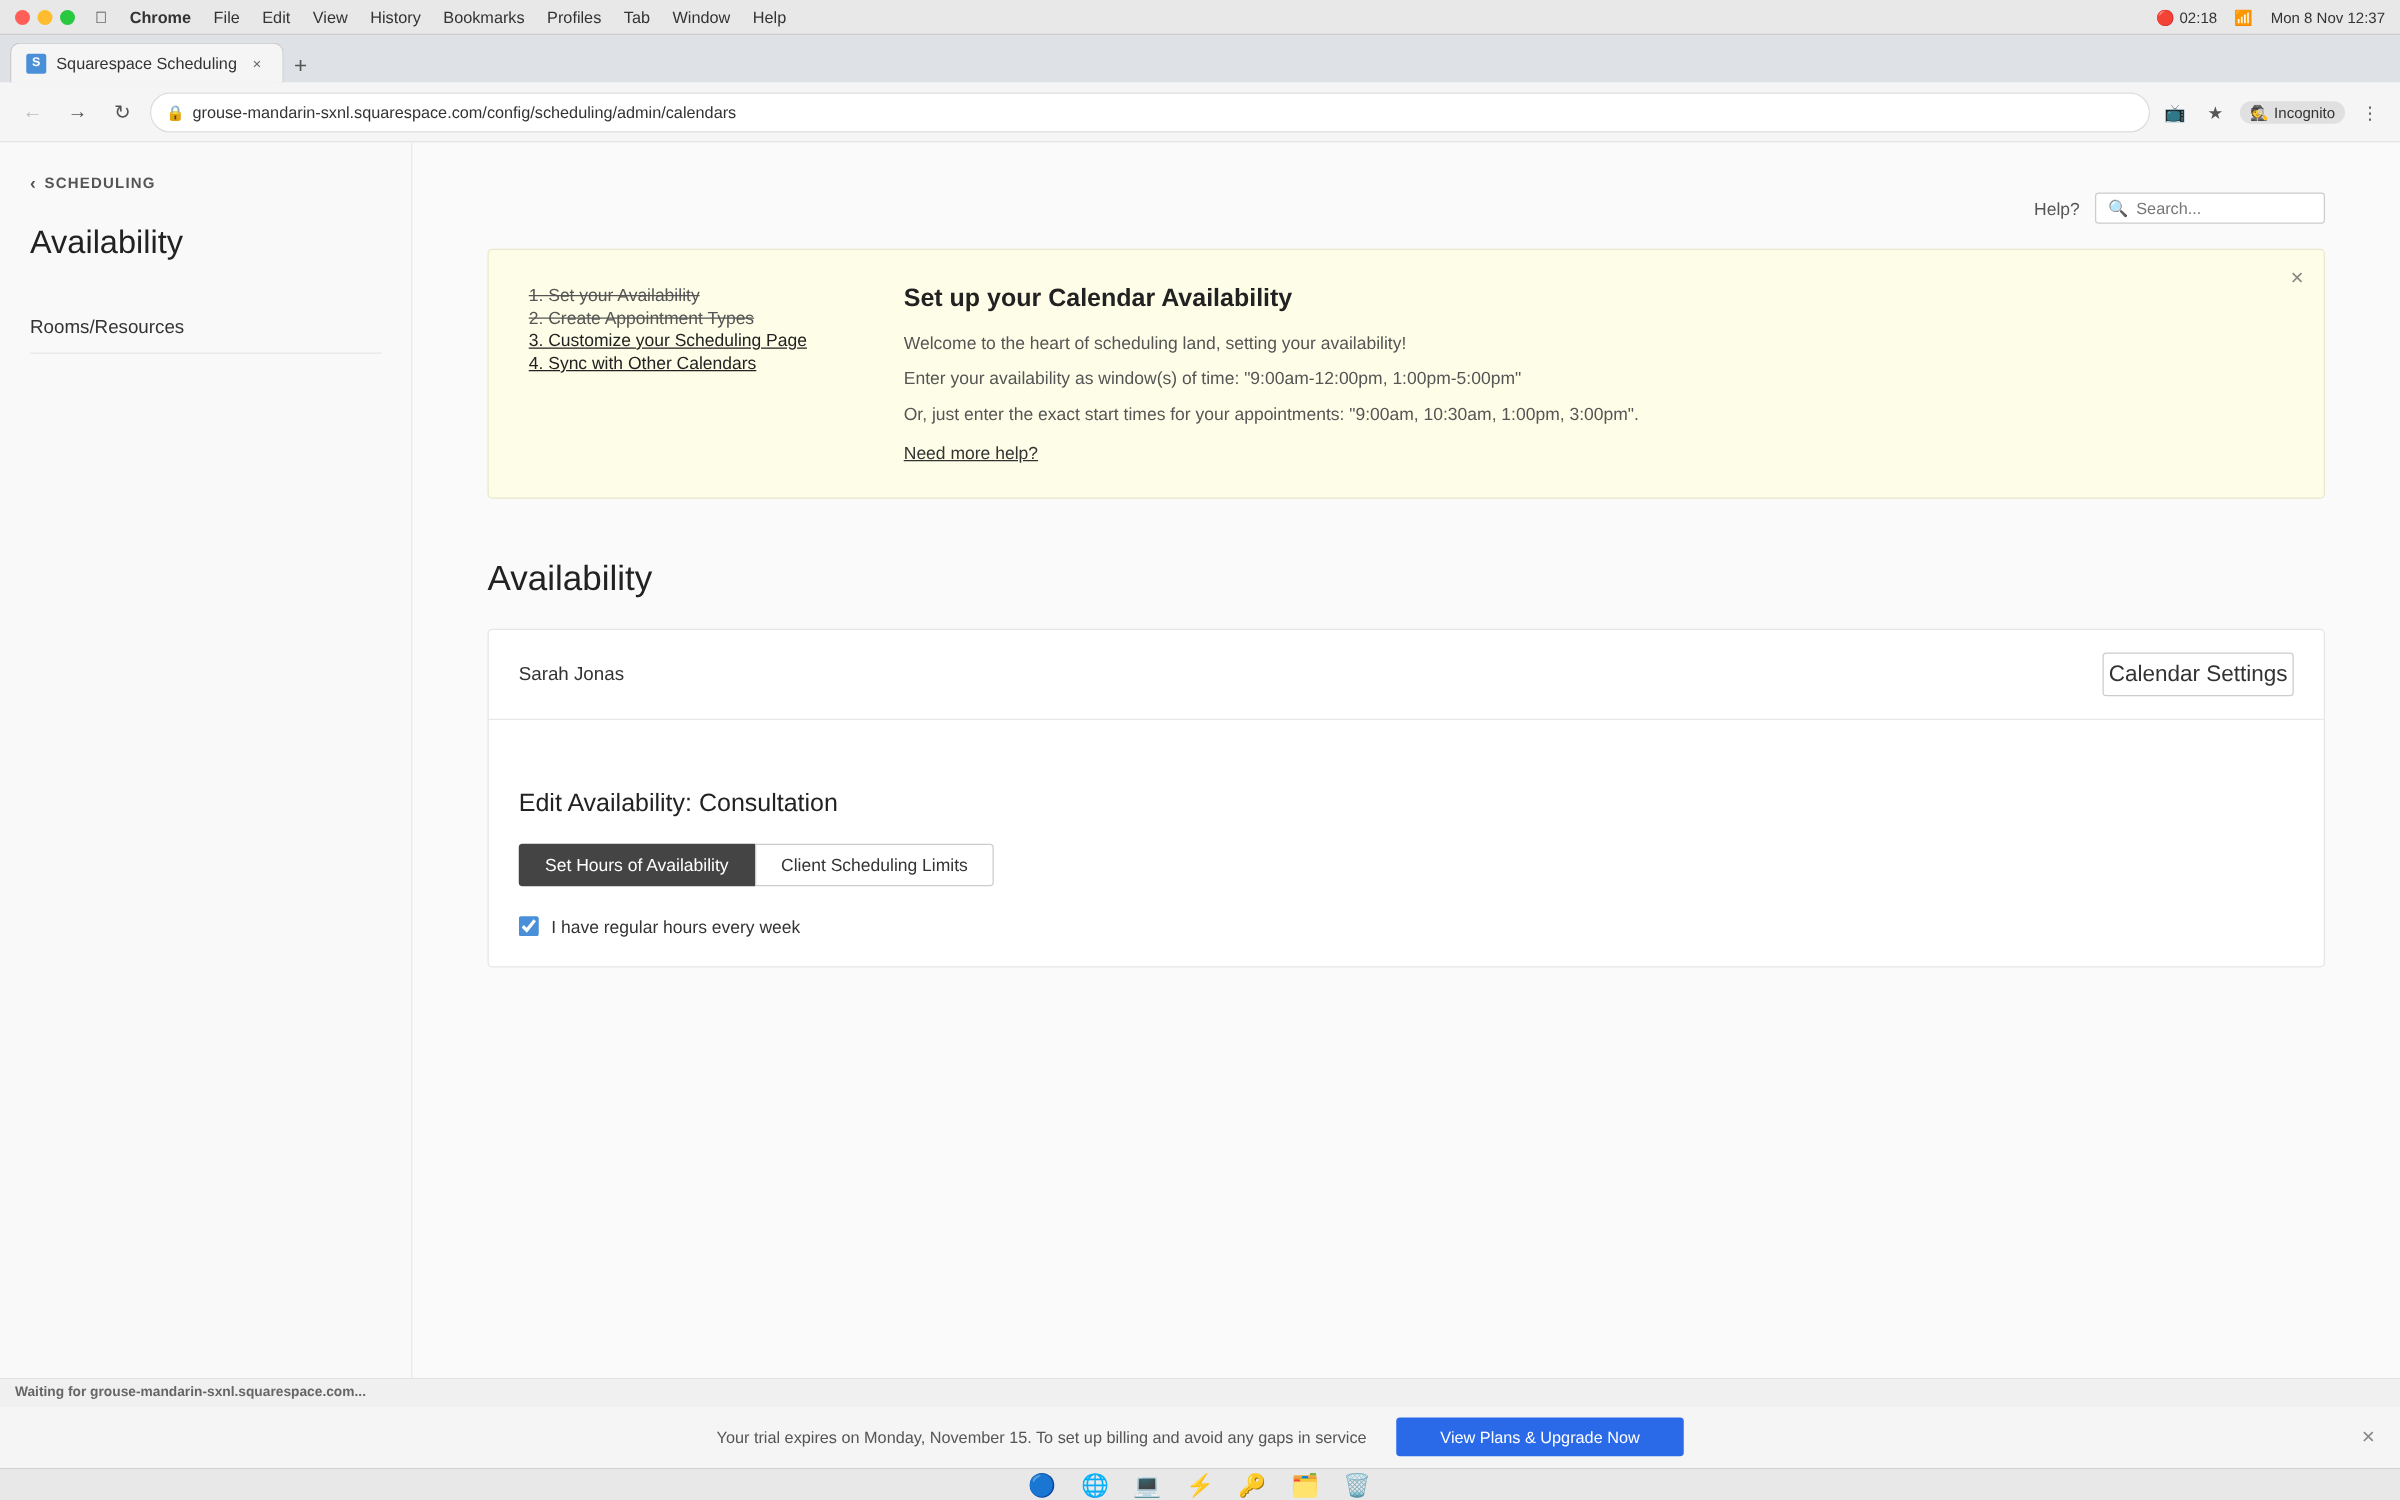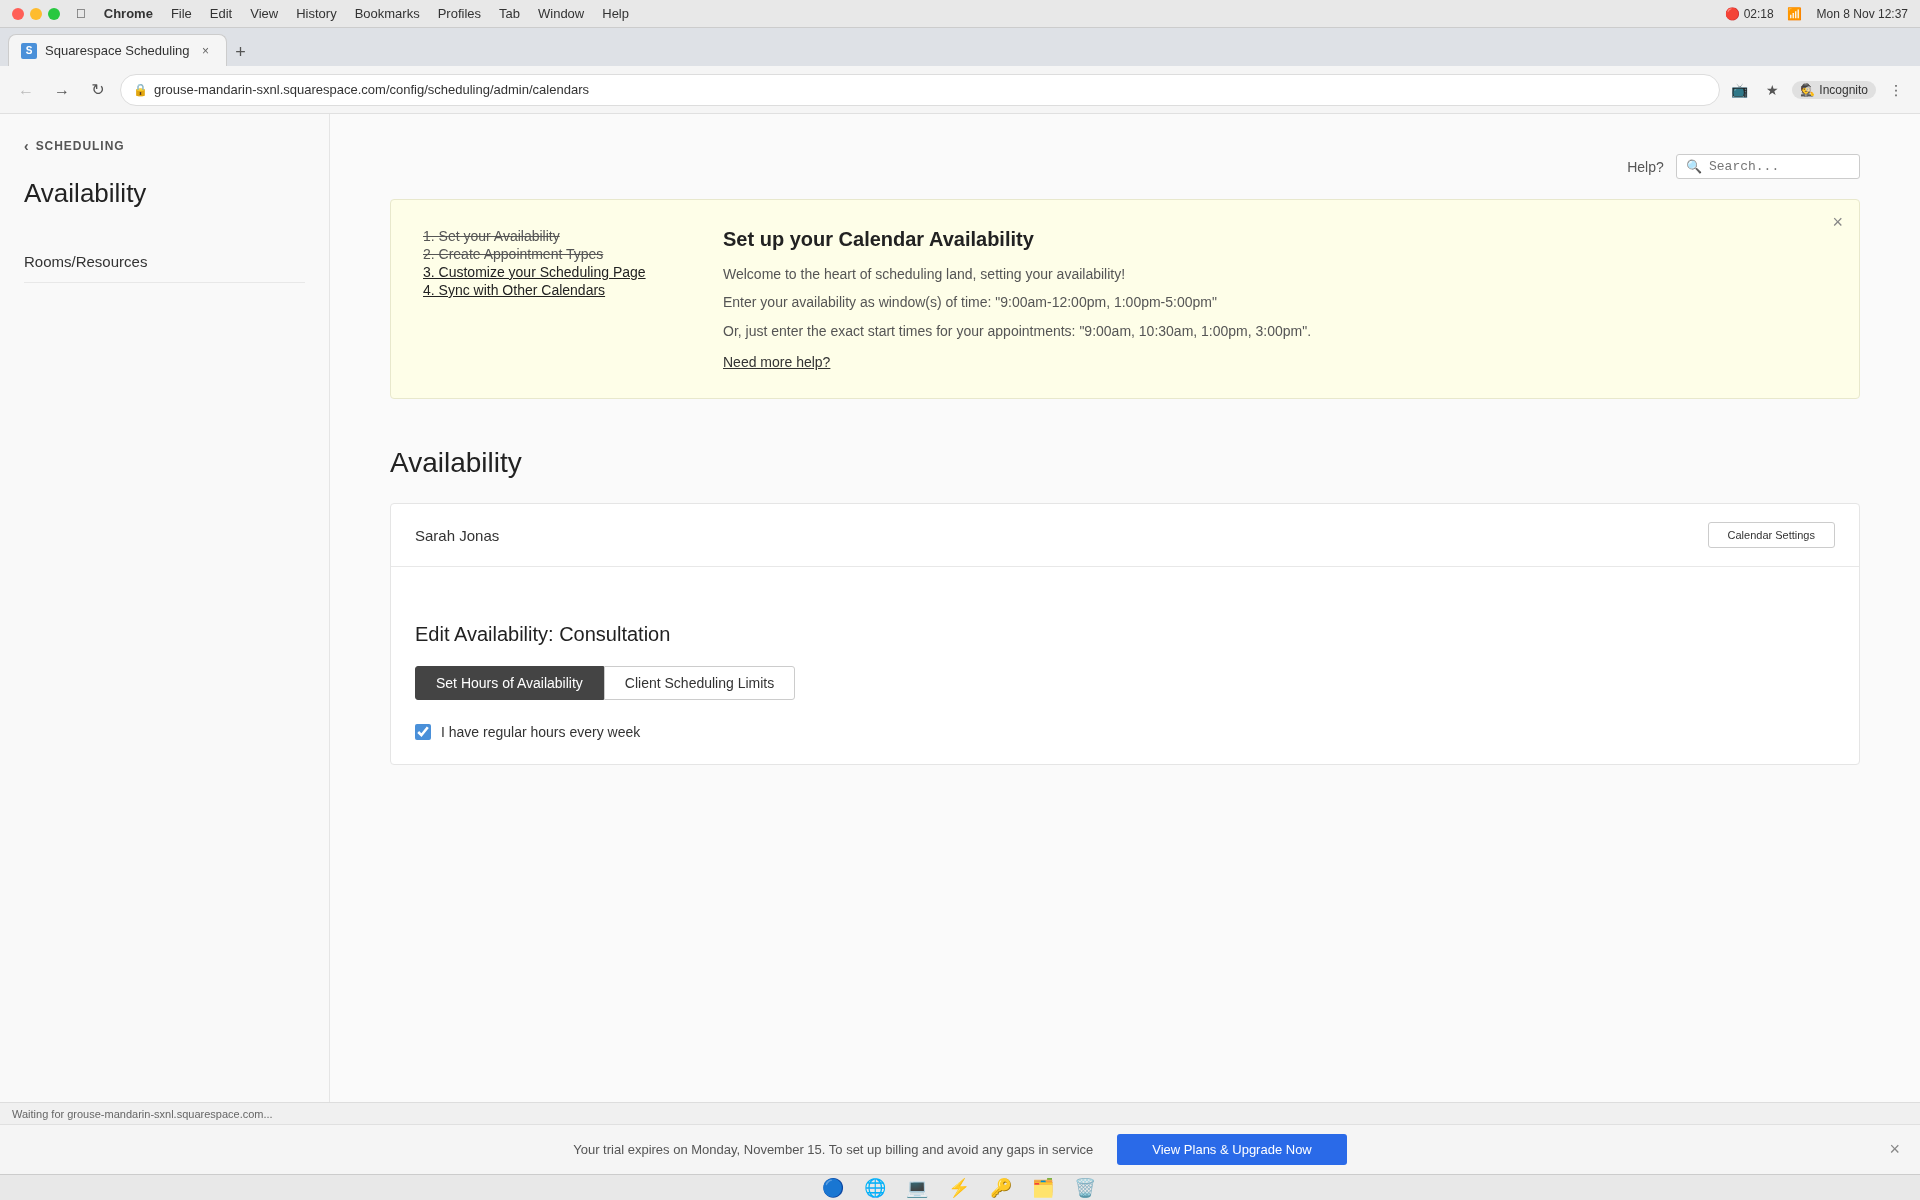--- a/index.html
+++ b/index.html
@@ -161,22 +161,22 @@
       align-items: center;
       justify-content: space-between;
       padding: 18px 24px;
       border-bottom: 1px solid #e8e8e8;
     }
     .calendar-name { font-size: 15px; color: #333; }
     .calendar-settings-btn {
       background: white;
       border: 1px solid #ccc;
       border-radius: 3px;
-      padding: 6px 19px;
-      font-size: 11px;
+      padding: 6px 4px;
+      font-size: 18px;
       color: #333;
       cursor: pointer;
     }
     .calendar-card-body { padding: 24px; }
     .edit-availability-title { font-size: 20px; font-weight: 400; color: #222; margin-bottom: 20px; margin-top: 32px; }
     .tabs-row { display: flex; gap: 0; margin-bottom: 24px; }
     .tab-btn {
       padding: 8px 20px;
       border: 1px solid #ccc;
       background: white;
@@ -246,20 +246,21 @@
       left: 0;
       right: 0;
       height: 22px;
       background: #f0f0f0;
       border-top: 1px solid #ddd;
       display: flex;
       align-items: center;
       padding: 0 12px;
       font-size: 11px;
       color: #666;
+      font-weight: bold;
     }
   </style>
 </head>
 <body>
 
 <div class="macos-bar">
   <div class="traffic-lights">
     <div class="traffic-light tl-red"></div>
     <div class="traffic-light tl-yellow"></div>
     <div class="traffic-light tl-green"></div>
@@ -326,21 +327,21 @@
       </div>
     </nav>
   </div>
 
   <div class="content">
 
     <div style="display:flex;justify-content:flex-end;align-items:center;gap:12px;margin-bottom:20px;">
       <span style="font-size:14px;color:#555;cursor:pointer;">Help?</span>
       <div style="display:flex;align-items:center;border:1px solid #ccc;border-radius:3px;background:white;padding:4px 10px;gap:6px;">
         <span style="color:#888;font-size:13px;">🔍</span>
-        <input type="text" style="border: none; outline: none; font-size: 13px; width: 140px; background: transparent; font-family: Liberation Mono, monospace;" placeholder="Search...">
+        <input type="text" style="border: none; outline: none; font-size: 13px; width: 140px; background: transparent;" placeholder="Search...">
       </div>
     </div>
 
     <div class="info-banner">
       <div class="info-banner-close">×</div>
       <div class="info-banner-steps">
         <div class="info-step" style="text-decoration:line-through;">1. Set your Availability</div>
         <div class="info-step" style="text-decoration:line-through;">2. Create Appointment Types</div>
         <div class="info-step active">3. Customize your Scheduling Page</div>
         <div class="info-step active">4. Sync with Other Calendars</div>

